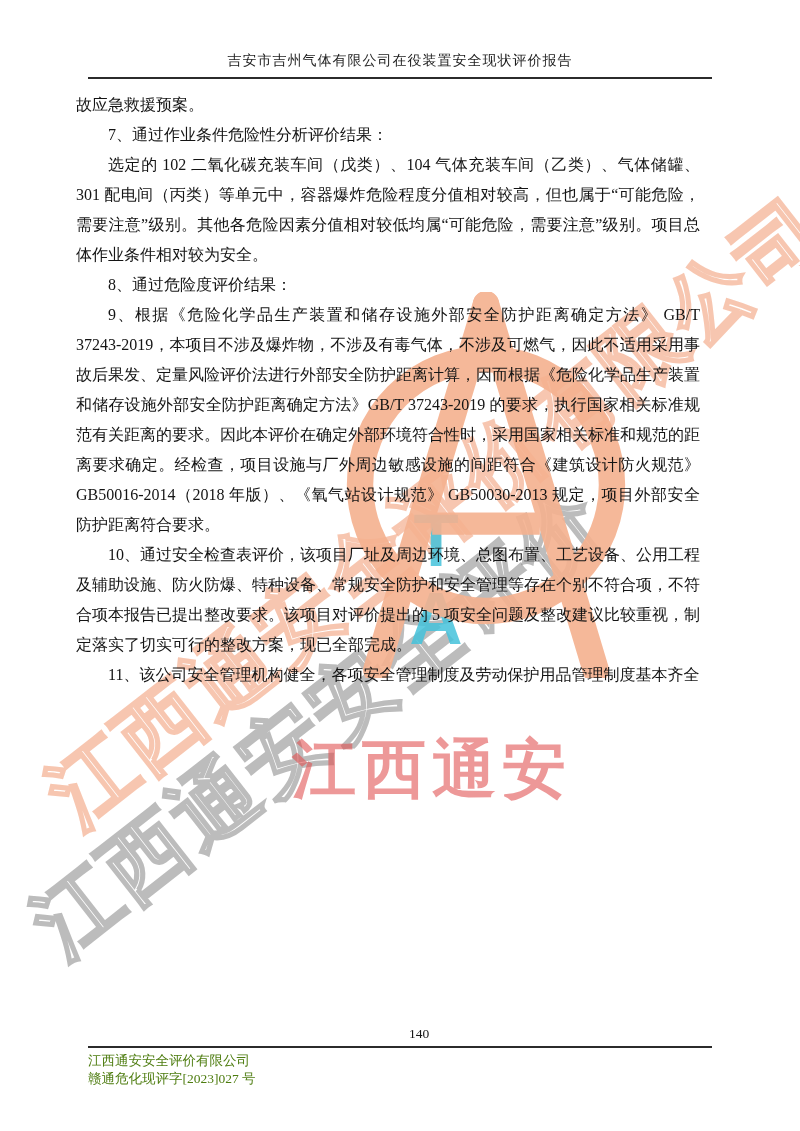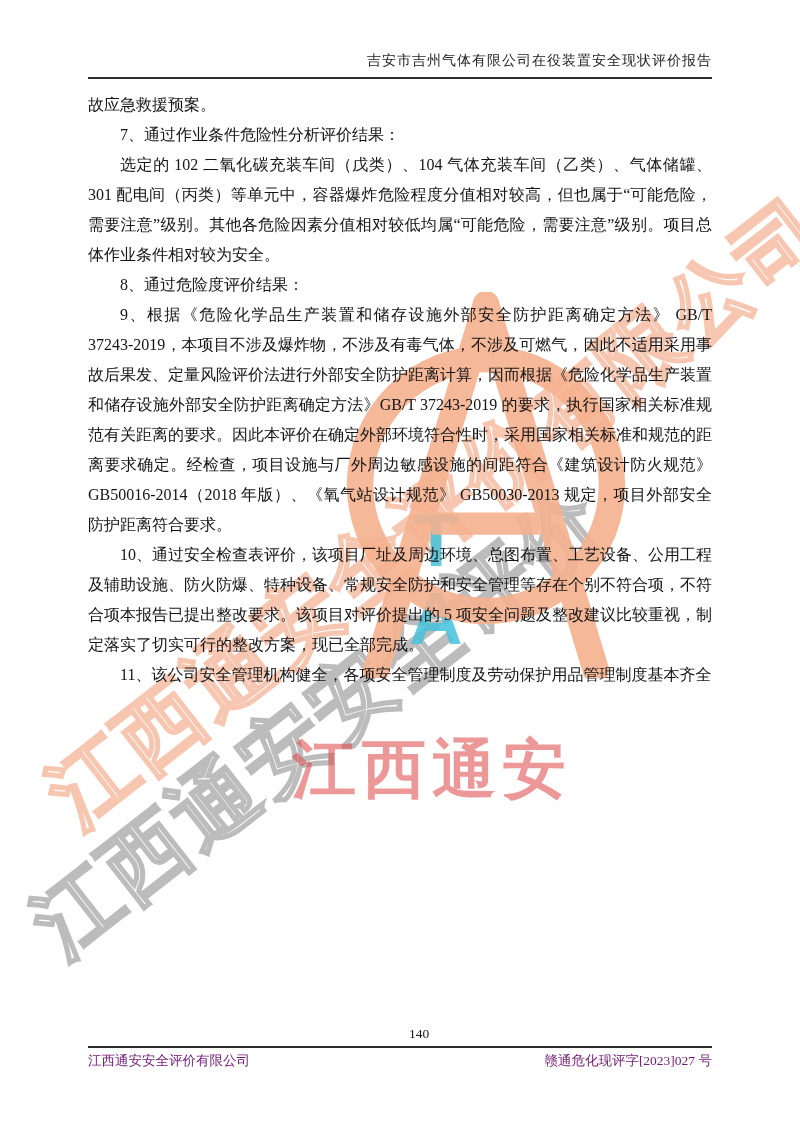--- a/index.html
+++ b/index.html
@@ -2,37 +2,37 @@
 <html><head>
 <meta charset="utf-8">
 <style>
   html,body{margin:0;padding:0;background:#ffffff;}
   .page{
     position:relative;width:800px;height:1131px;background:#ffffff;overflow:hidden;
     font-family:"Liberation Serif","DejaVu Serif",serif;color:#161616;
   }
   
   .header{
-    position:absolute;top:52px;left:88px;width:624px;text-align:right;
+    position:absolute;top:52px;left:88px;width:624px;text-align:center;
     border-bottom:2px solid #2b2b2b;padding-bottom:7px;
   }
   .header-title{font-size:14px;letter-spacing:1px;color:#1d1d1d;}
   
-  .content{position:absolute;top:90px;left:88px;width:624px;z-index:2;}
+  .content{position:absolute;top:90px;left:76px;width:624px;z-index:2;}
   .para{
     margin:0;font-size:16px;line-height:30px;text-align:justify;
     text-justify:inter-ideograph;color:#141414;
   }
   .para.indent{text-indent:32px;}
   
   .page-number{position:absolute;top:1026px;left:0;width:100%;text-align:center;font-size:13.5px;z-index:2;padding-left:19px;}
   .footer-rule{position:absolute;top:1046px;left:88px;width:624px;border-top:2px solid #2b2b2b;z-index:2;}
   .footer{
     position:absolute;top:1052px;left:88px;width:624px;display:flex;
-    justify-content:space-between;font-size:13.5px;z-index:2;color:#701a75;
+    font-size:13.5px;z-index:2;color:#4d7c0f;flex-direction:column;
   }
   
   .watermarks{position:absolute;inset:0;z-index:1;pointer-events:none;overflow:hidden;}
   .wm-diag{
     position:absolute;white-space:nowrap;font-family:"Liberation Sans","DejaVu Sans",sans-serif;
     font-weight:bold;font-size:84px;letter-spacing:3px;transform-origin:left center;color:transparent;
   }
   .wm-gray{left:45px;top:880px;transform:rotate(-38deg);-webkit-text-stroke:2.5px rgba(122,122,122,0.50);}
   .wm-orange{left:60px;top:750px;transform:rotate(-38deg);-webkit-text-stroke:2.5px rgba(242,163,128,0.62);}
   .wm-ta{

